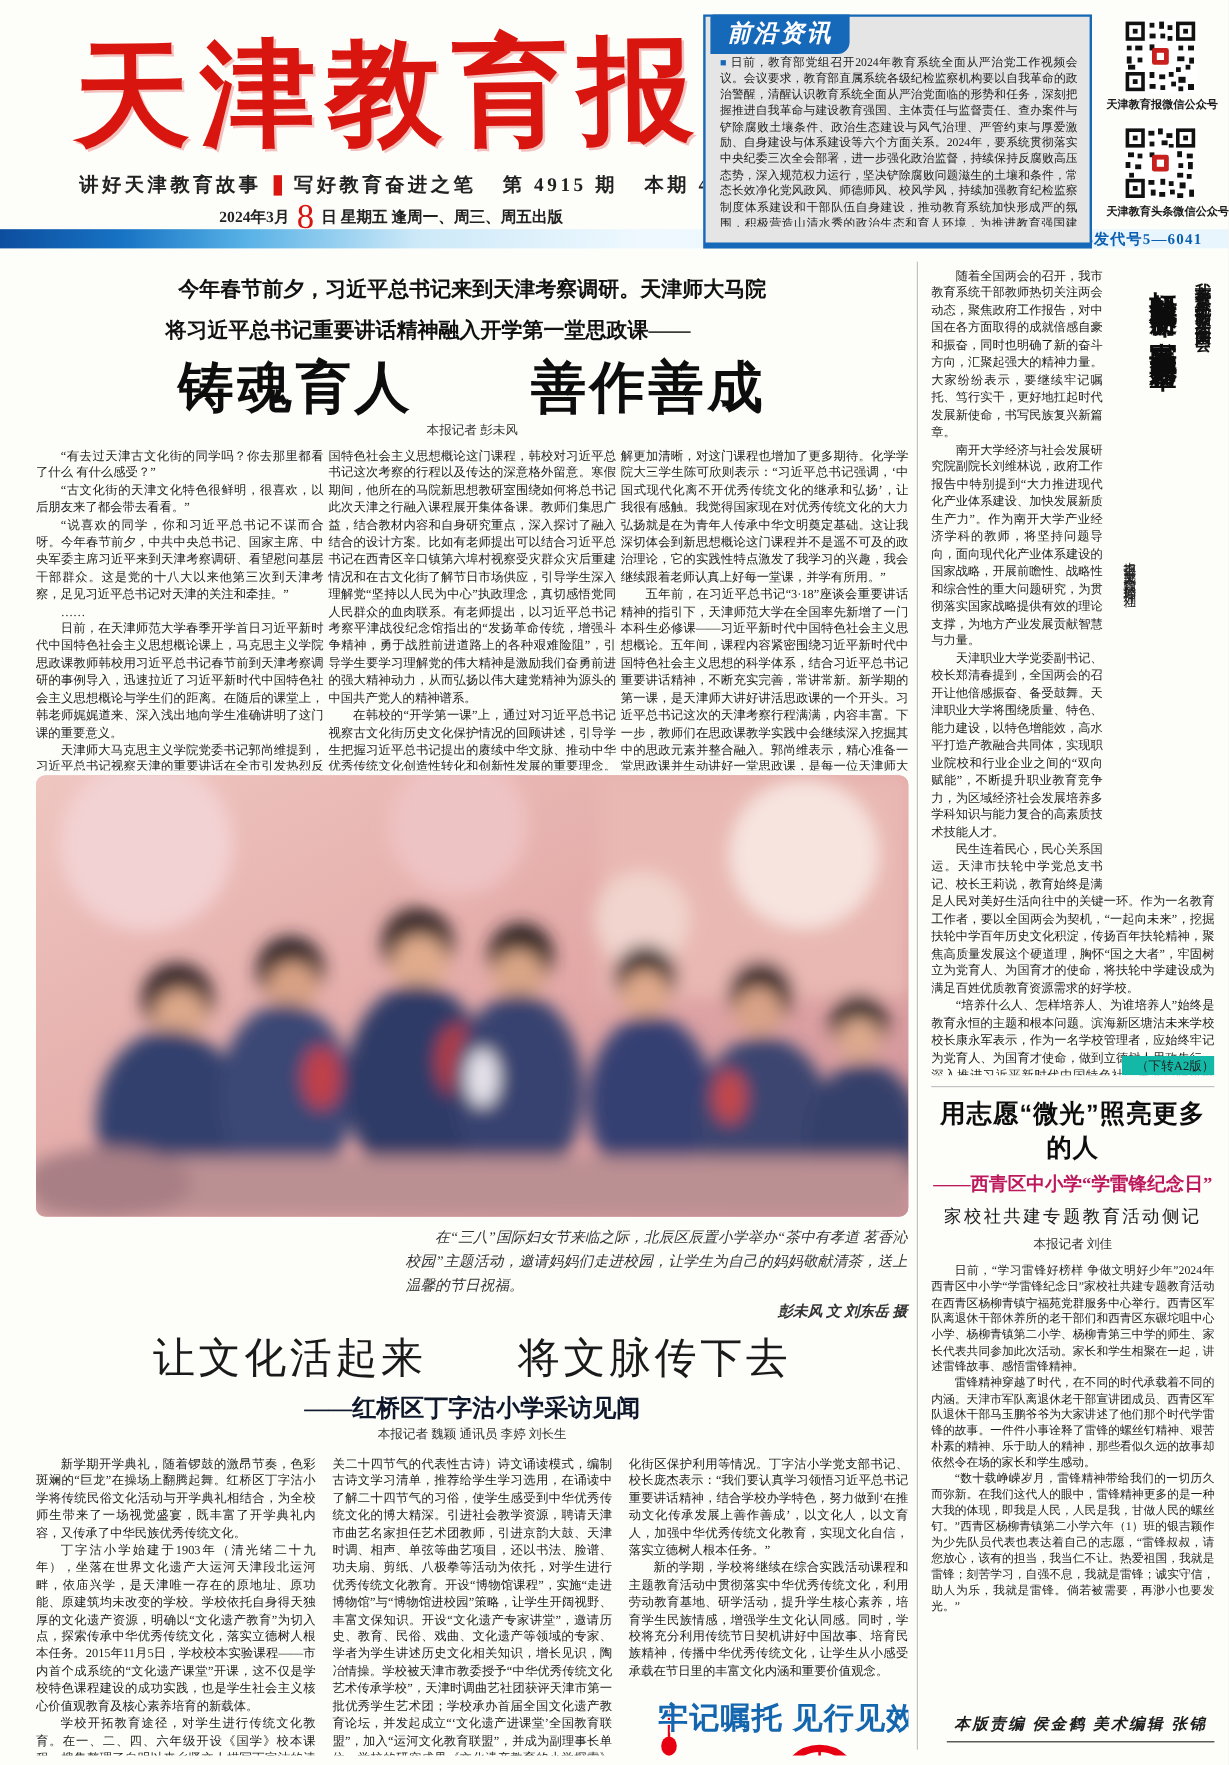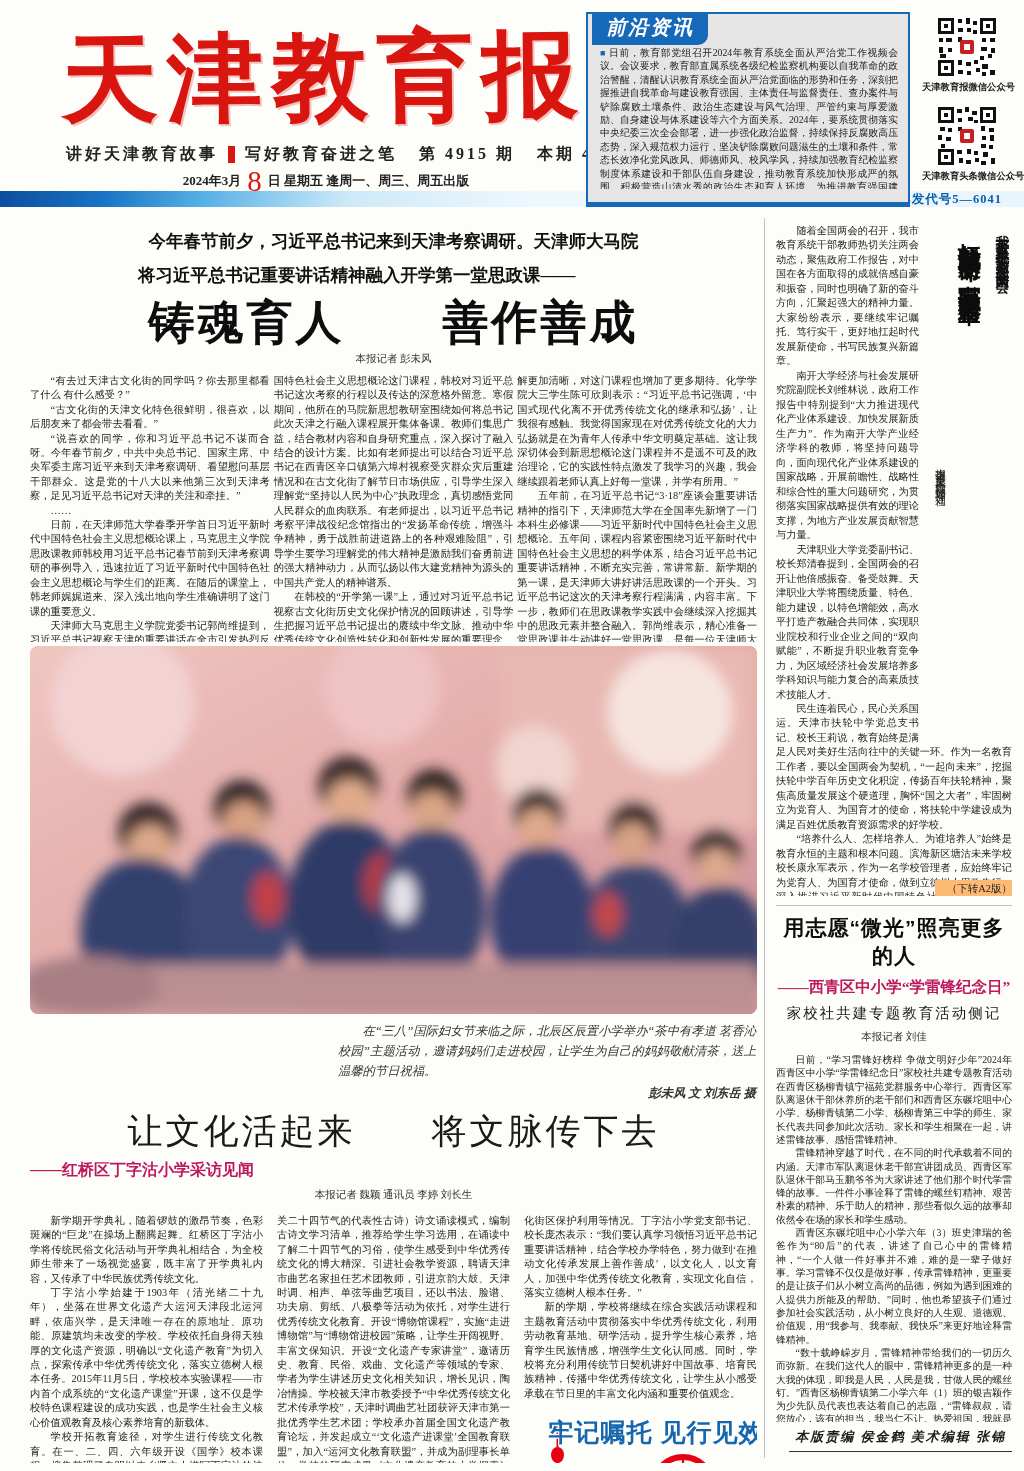--- a/index.html
+++ b/index.html
@@ -93,21 +93,21 @@
   }
   .photo-caption .cap { text-indent:2em; }
   .photo-caption .credit { text-align:right; font-weight:bold; font-style:italic; margin-top:2px; }
 
   
   .b-headline {
     position:absolute; left:30px; top:1108px; width:727px; text-align:center;
     font-size:35px; font-weight:400; letter-spacing:3px; color:#1a1a1a;
     font-family:"Liberation Sans","DejaVu Sans",sans-serif;
   }
-  .b-subhead { position:absolute; left:30px; top:1160px; width:727px; font-size:16px; font-weight:bold; color:#be185d; }
+  .b-subhead { position:absolute; left:30px; top:1160px; width:727px; text-align:center; font-size:20px; font-weight:bold; color:#0f172a; }
   .b-byline  { position:absolute; left:30px; top:1188px; width:727px; text-align:center; font-size:10.5px; color:#333; }
   .b-cols {
     position:absolute; left:30px; top:1214px; width:727px; height:249px; overflow:hidden;
     display:flex; gap:14px;
   }
 
   
   .logo-box { position:relative; width:212px; height:126px; margin:6px auto 0; }
   .logo-box svg { position:absolute; left:0; bottom:0; }
   .logo-text {
@@ -123,21 +123,21 @@
 
   .a1 { position:relative; height:672px; overflow:hidden; }
   .a1 p { text-indent:2em; font-size:10.2px; line-height:1.42; text-align:justify; }
   .a1-vert { float:right; width:86px; height:508px; margin-left:7px; writing-mode:vertical-rl; }
   .a1-kicker {
     font-family:"Liberation Sans","DejaVu Sans",sans-serif; font-weight:bold;
     font-size:13.5px; letter-spacing:3px; color:#111; line-height:20px; margin-left:6px;
   }
   .a1-bighead { font-weight:900; font-size:23px; letter-spacing:2px; color:#0d0d0d; line-height:33px; margin-left:5px; }
   .a1-vbyline { font-size:10.5px; line-height:15px; padding-top:236px; color:#222; letter-spacing:1px; }
-  .a1-jump { position:absolute; right:0; bottom:0; background:#fdba74; padding:2px 0 0 12px; font-size:10.5px; }
+  .a1-jump { position:absolute; right:0; bottom:0; background:#14b8a6; padding:2px 0 0 12px; font-size:10.5px; }
 
   .rule-h { height:1px; background:#c2c2c2; margin:9px 0 8px; }
 
   .a2 { position:relative; height:512px; overflow:hidden; }
   .a2-headline { text-align:center; font-size:21px; font-weight:900; letter-spacing:1px; color:#0d0d0d;
     font-family:"Liberation Sans","DejaVu Sans",sans-serif; }
   .a2-sub1 { text-align:center; font-size:15.5px; font-weight:bold; margin-top:7px; color:#be185d; }
   .a2-sub2 { text-align:center; font-size:14.5px; letter-spacing:2px; margin-top:6px; color:#1a1a1a;
     font-family:"Liberation Sans","DejaVu Sans",sans-serif; }
   .a2-byline { text-align:center; font-size:10.5px; margin:7px 0 9px; color:#333; }
@@ -442,21 +442,20 @@
 
     <div class="rule-h"></div>
 
     <div class="a2">
       <div class="a2-headline">用志愿“微光”照亮更多的人</div>
       <div class="a2-sub1">——西青区中小学“学雷锋纪念日”</div>
       <div class="a2-sub2">家校社共建专题教育活动侧记</div>
       <div class="a2-byline">本报记者 刘佳</div>
       <p>日前，“学习雷锋好榜样 争做文明好少年”2024年西青区中小学“学雷锋纪念日”家校社共建专题教育活动在西青区杨柳青镇宁福苑党群服务中心举行。西青区军队离退休干部休养所的老干部们和西青区东碾坨咀中心小学、杨柳青镇第二小学、杨柳青第三中学的师生、家长代表共同参加此次活动。家长和学生相聚在一起，讲述雷锋故事、感悟雷锋精神。</p>
       <p>雷锋精神穿越了时代，在不同的时代承载着不同的内涵。天津市军队离退休老干部宣讲团成员、西青区军队退休干部马玉鹏爷爷为大家讲述了他们那个时代学雷锋的故事。一件件小事诠释了雷锋的螺丝钉精神、艰苦朴素的精神、乐于助人的精神，那些看似久远的故事却依然令在场的家长和学生感动。</p>
-      <p>西青区东碾坨咀中心小学六年（3）班史津瑞的爸爸作为“80后”的代表，讲述了自己心中的雷锋精神，“一个人做一件好事并不难，难的是一辈子做好事。学习雷锋不仅仅是做好事，传承雷锋精神，更重要的是让孩子们从小树立高尚的品德，例如为遇到困难的人提供力所能及的帮助。”同时，他也希望孩子们通过参加社会实践活动，从小树立良好的人生观、道德观、价值观，用“我参与、我奉献、我快乐”来更好地诠释雷锋精神。</p>
       <p>“数十载峥嵘岁月，雷锋精神带给我们的一切历久而弥新。在我们这代人的眼中，雷锋精神更多的是一种大我的体现，即我是人民，人民是我，甘做人民的螺丝钉。”西青区杨柳青镇第二小学六年（1）班的银吉颖作为少先队员代表也表达着自己的志愿，“雷锋叔叔，请您放心，该有的担当，我当仁不让。热爱祖国，我就是雷锋；刻苦学习，自强不息，我就是雷锋；诚实守信，助人为乐，我就是雷锋。倘若被需要，再渺小也要发光。”</p>
 
     </div>
 
     <div class="editors">
       <span>本版责编 侯金鹤 美术编辑 张锦</span>
     </div>
   </div>
 
 </div>

